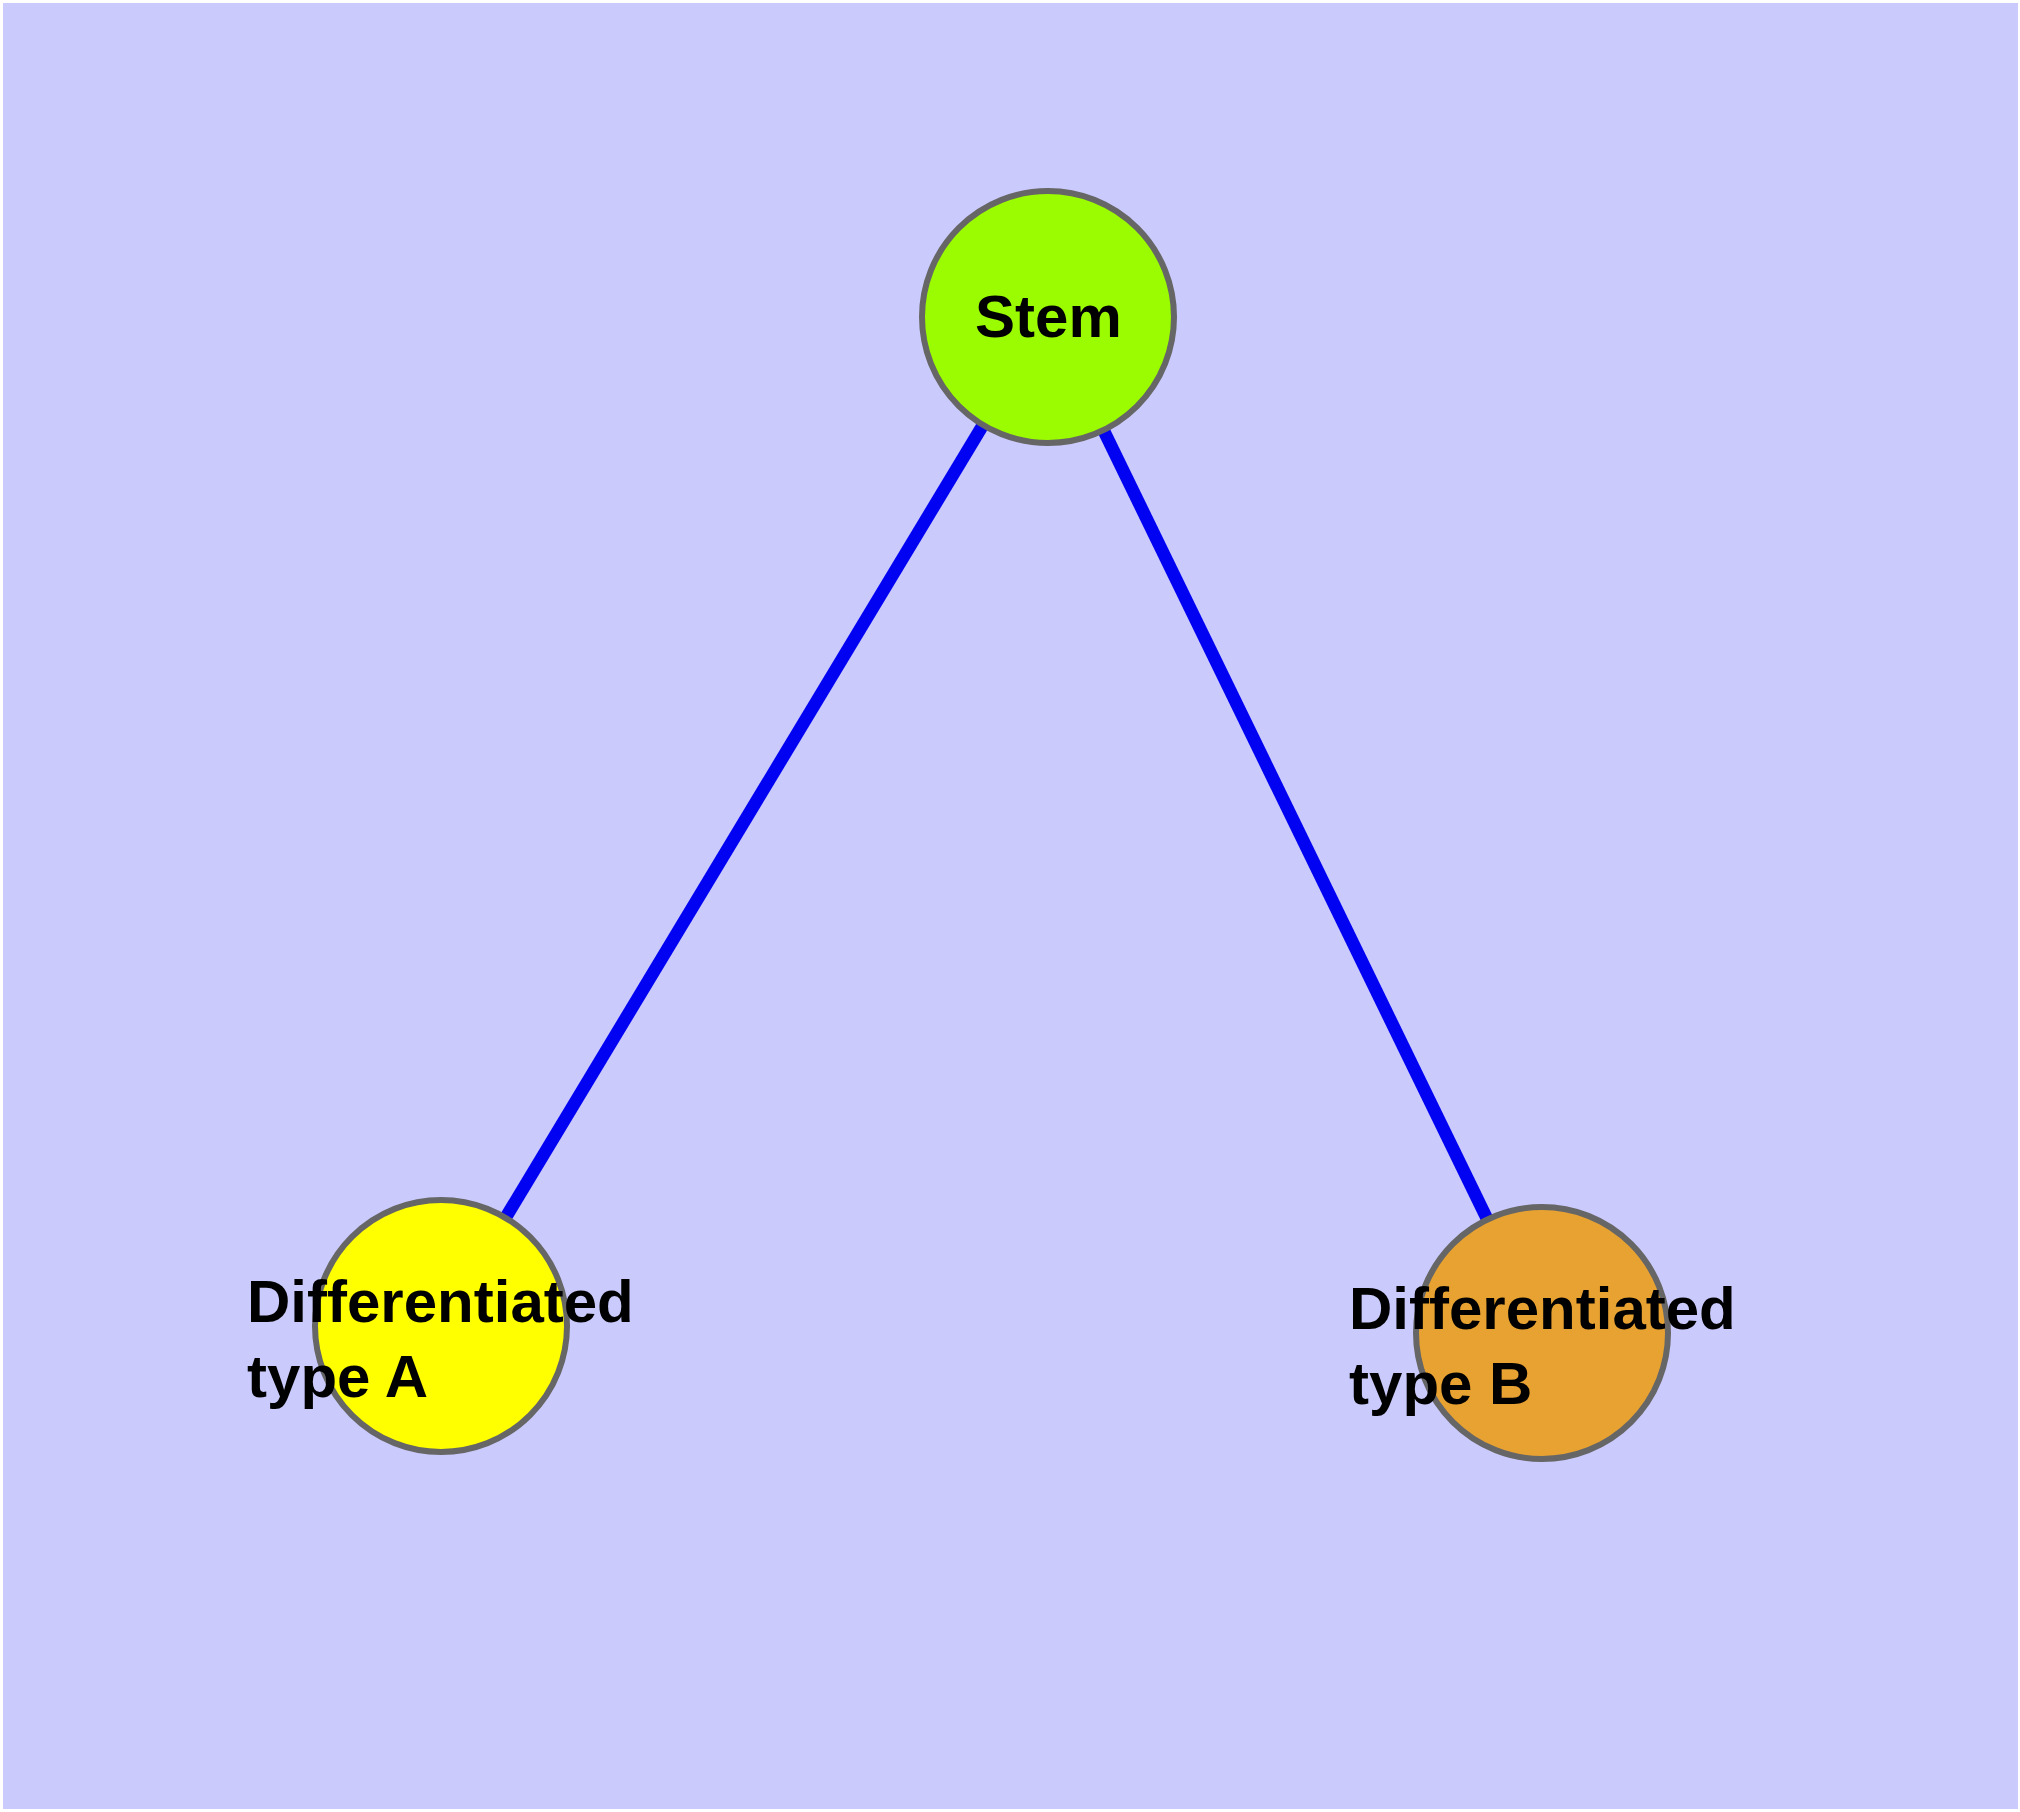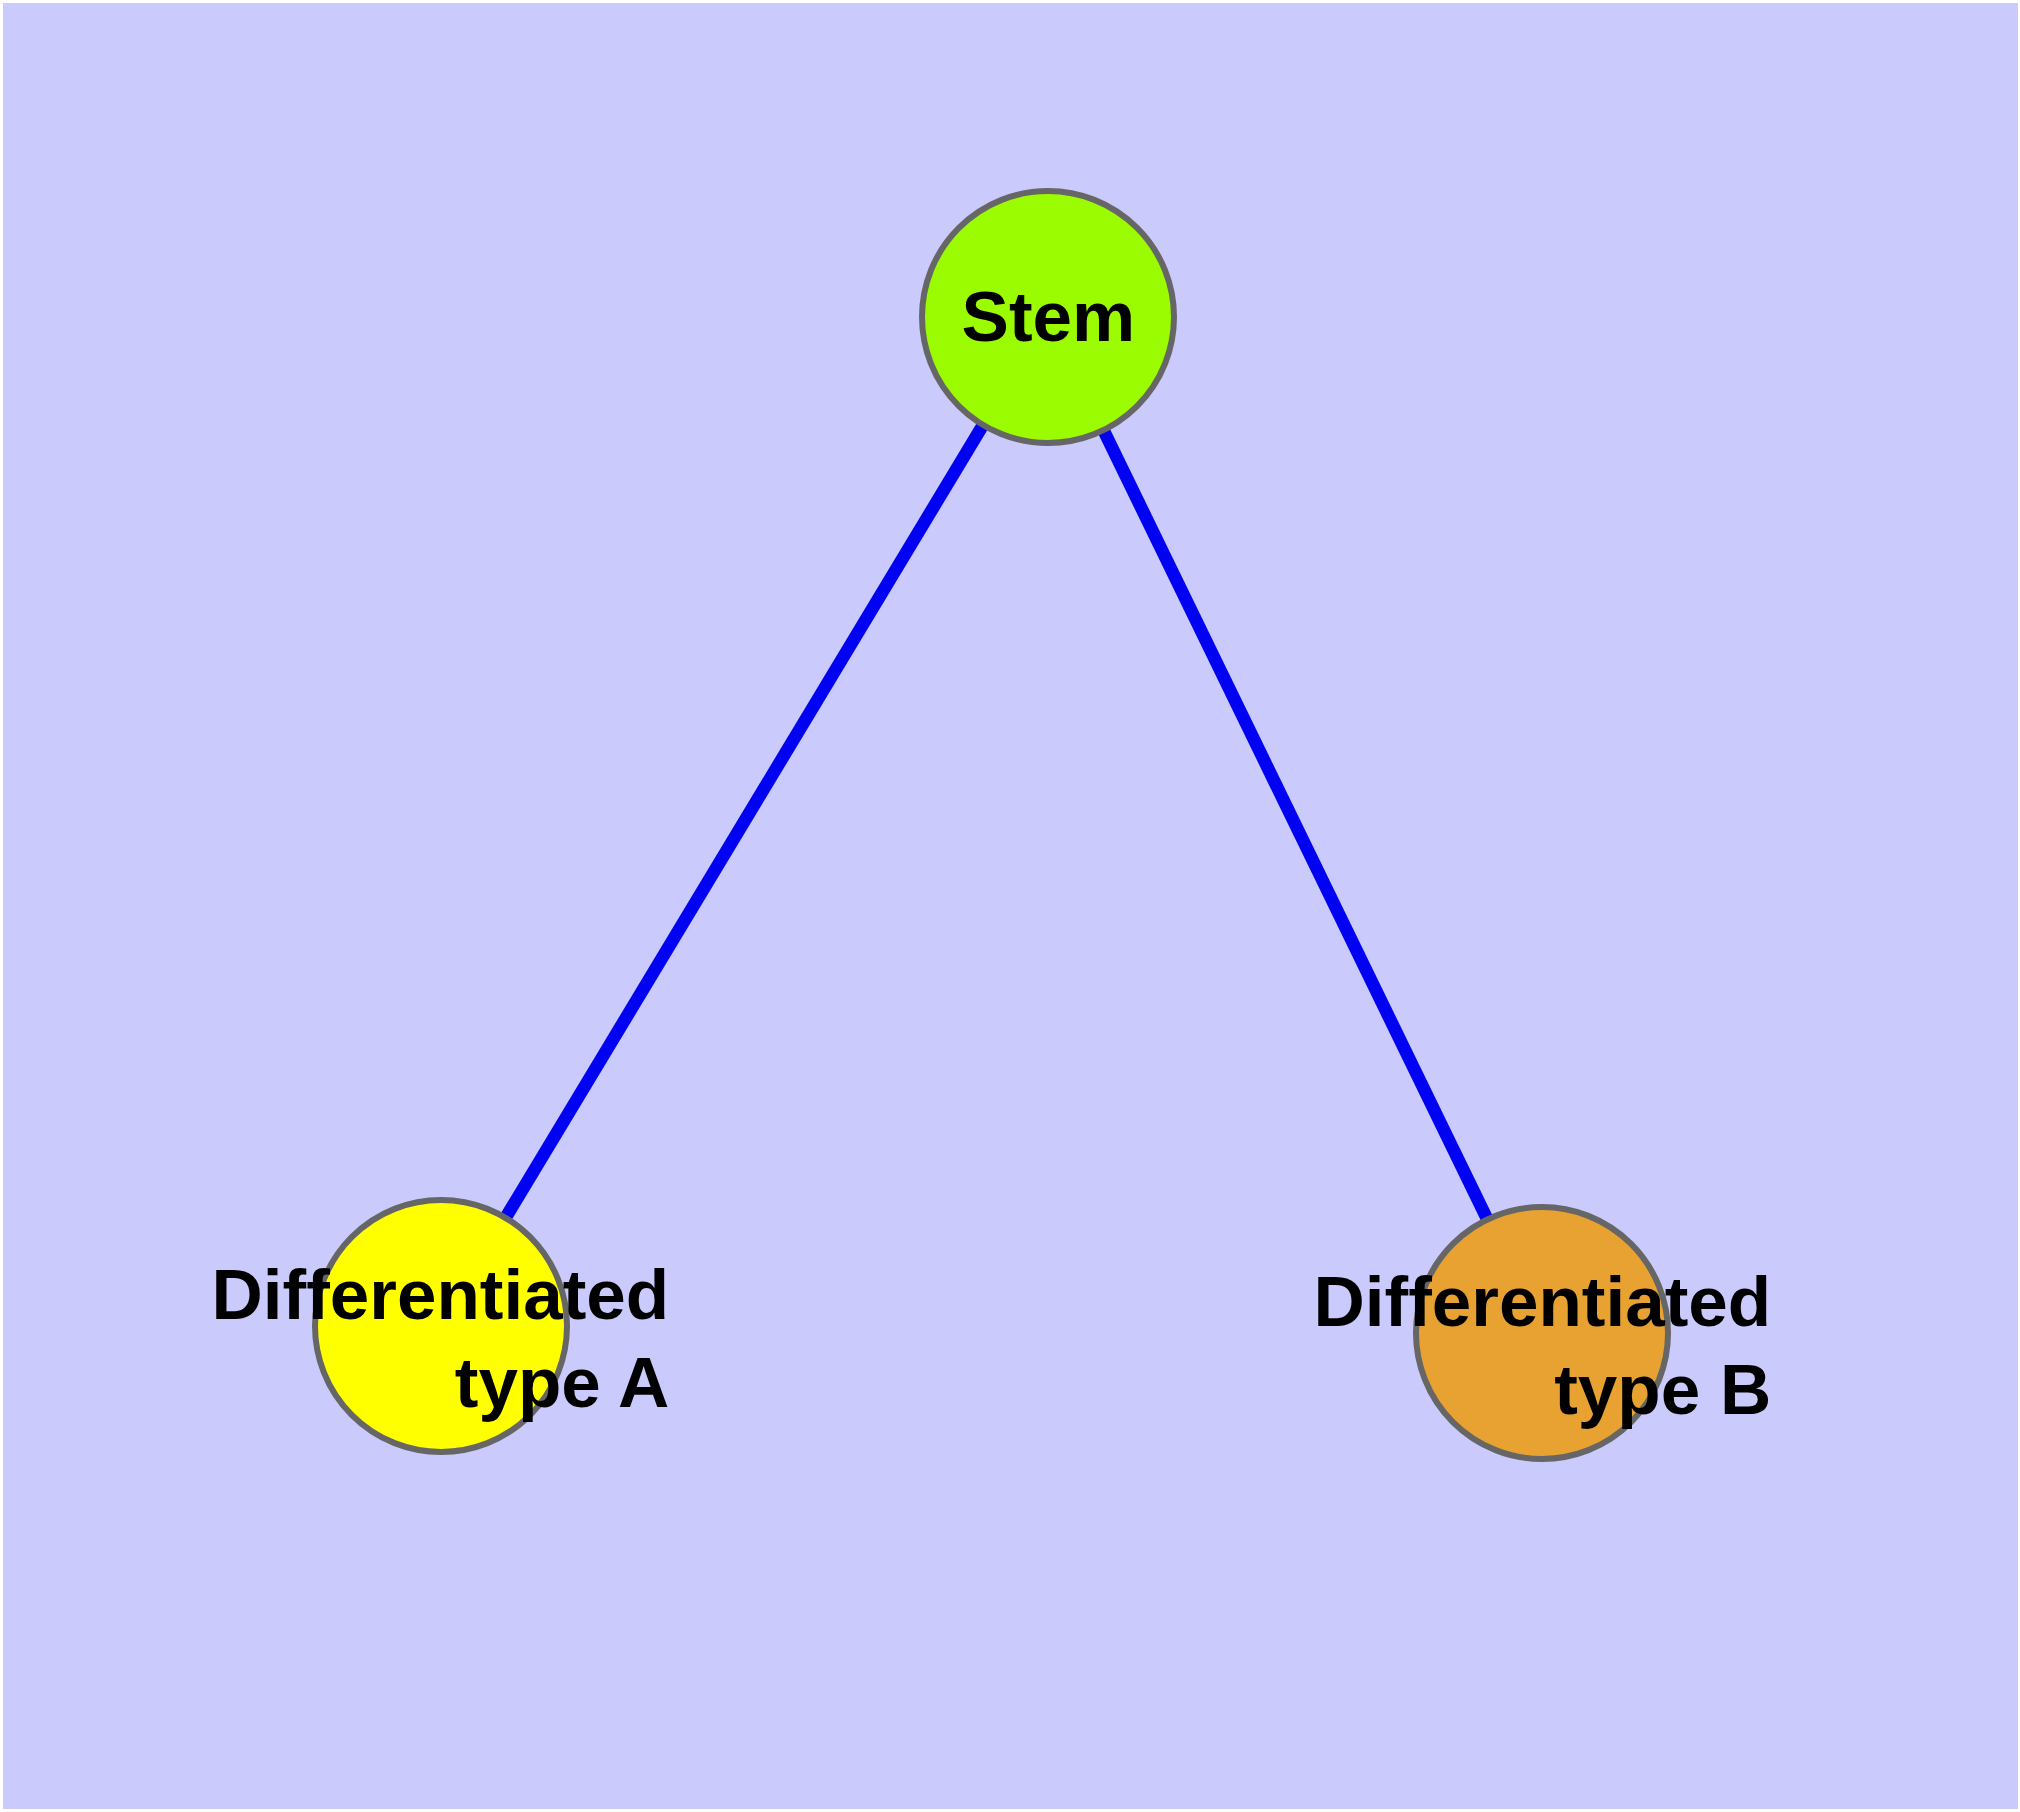--- a/index.html
+++ b/index.html
@@ -41,23 +41,23 @@
     border: 6px solid #666666;
     border-radius: 50%;
   }
   .node-stem   { left: 916px; top: 185px;  }
   .node-type-a { left: 309px;  top: 1194px; }
   .node-type-b { left: 1410px; top: 1201px; }
   .node-label {
     position: absolute;
     transform: translate(-50%, -50%);
     width: max-content;
-    text-align: right;
+    text-align: left;
     white-space: pre-line;
-    font-size: 71px;
+    font-size: 60px;
     font-weight: bold;
     line-height: 1.24;
     color: #000000;
     letter-spacing: 0px;
   }
   .label-stem   { left: 1045px; top: 314px;  }
   .label-type-a { left: 437px;  top: 1336px; }
   .label-type-b { left: 1539px; top: 1343px; }
 </style>
 </head>

